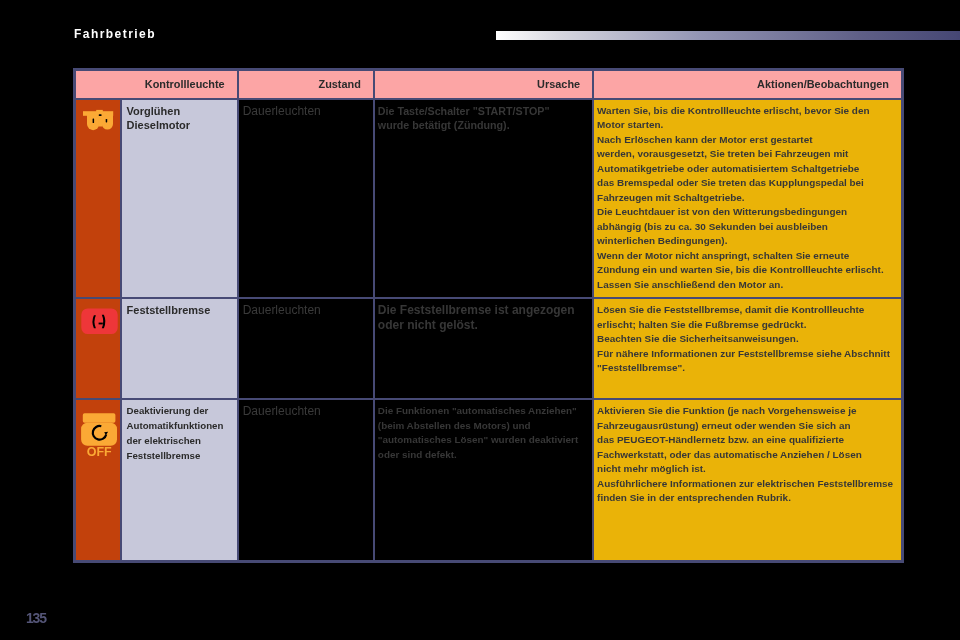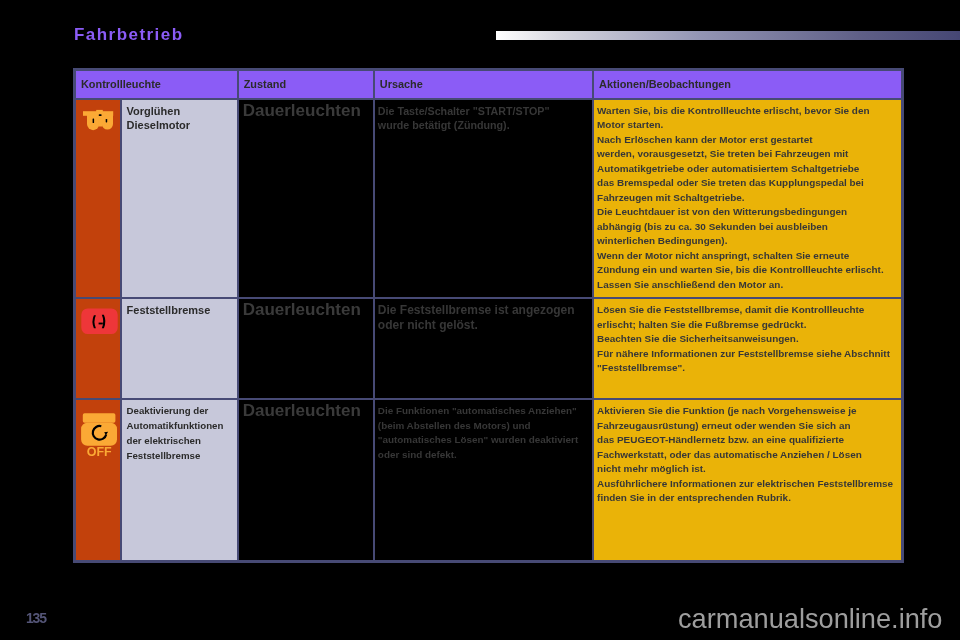--- a/index.html
+++ b/index.html
@@ -1,43 +1,43 @@
 <!DOCTYPE html>
 <html><head>
 <meta charset="utf-8">
 <title>Fahrbetrieb</title>
 <style>
   html,body{margin:0;padding:0;}
   body{width:960px;height:640px;background:#000;
        font-family:"Liberation Sans",sans-serif;overflow:hidden;}
   .page{position:relative;width:960px;height:640px;overflow:hidden;}
 
-  .chapter-title{position:absolute;left:74px;top:28px;font-size:17px;font-weight:bold;
-                 line-height:13.5px;letter-spacing:1.45px;color:#8b5cf6;white-space:nowrap;}
+  .chapter-title{position:absolute;left:74px;top:28px;font-size:12px;font-weight:bold;
+                 line-height:13.5px;letter-spacing:1.45px;color:#ffffff;white-space:nowrap;}
   .gradient-bar{position:absolute;left:496px;top:31px;width:464px;height:9px;
                 background:linear-gradient(to right,#ffffff 0%,#d6d6df 13.8%,#9395b4 44%,#5f5f87 78.4%,#474875 98.9%,#454673 100%);}
 
   .lamp{position:absolute;left:73px;top:68px;width:831px;border-collapse:collapse;
         table-layout:fixed;border:3px solid #474a75;}
   .lamp td,.lamp th{vertical-align:top;padding:0;border:2px solid #474a75;}
 
-  .lamp th.hdr{background:#8b5cf6;color:#2b2b2b;font-size:10.9px;font-weight:bold;
-       height:29px;padding:8px 12px 0 5px;text-align:left;vertical-align:top;line-height:11px;box-sizing:border-box;}
+  .lamp th.hdr{background:#fca5a5;color:#2b2b2b;font-size:10.9px;font-weight:bold;
+       height:29px;padding:8px 12px 0 5px;text-align:right;vertical-align:top;line-height:11px;box-sizing:border-box;}
 
   tr.r0{height:172px} tr.r1{height:101px} tr.r2{height:162px}
 
   td.iconcell{background:#c2410c;padding:0;position:relative;}
   td.iconcell .ico{position:absolute;}
   tr.r0 td.iconcell .ico{left:6px;top:9px;}
   tr.r1 td.iconcell .ico{left:5px;top:9px;}
   tr.r2 td.iconcell .ico{left:5px;top:13px;}
   td.labelcell{background:#c7c8da;color:#2b2b2b;font-size:11px;font-weight:bold;
                padding:4px 4px 5px 5px;line-height:14.9px;}
   tr.r2 td.labelcell{font-size:9.7px;}
-  td.statecell{background:#000;color:#3a3a3a;font-size:17px;font-weight:bold;
+  td.statecell{background:#000;color:#3a3a3a;font-size:12px;font-weight:normal;
                padding:4px 4px 5px 4px;line-height:14.5px;border-radius:21px;}
   td.causecell{background:#000;color:#373737;font-size:10px;font-weight:bold;
                padding:4px 4px 5px 3px;line-height:14.5px;}
   tr.r0 td.causecell{font-size:10.7px;}
   tr.r1 td.causecell{font-size:12px;}
   tr.r2 td.causecell{font-size:9.9px;}
   td.actioncell{background:#eab308;color:#373737;font-size:9.95px;font-weight:bold;
                 padding:4px 4px 5px 3px;line-height:14.5px;}
   .ln{white-space:nowrap;}
 
@@ -164,14 +164,13 @@
             <div class="ln">Fachwerkstatt, oder das automatische Anziehen / Lösen</div>
             <div class="ln">nicht mehr möglich ist.</div>
             <div class="ln">Ausführlichere Informationen zur elektrischen Feststellbremse</div>
             <div class="ln">finden Sie in der entsprechenden Rubrik.</div>
           </td>
         </tr>
       </tbody>
   </table>
 
   <div class="pagenum">135</div>
-  <div class="watermark">carmanualsonline.info</div>
 </div>
 
 </body></html>

